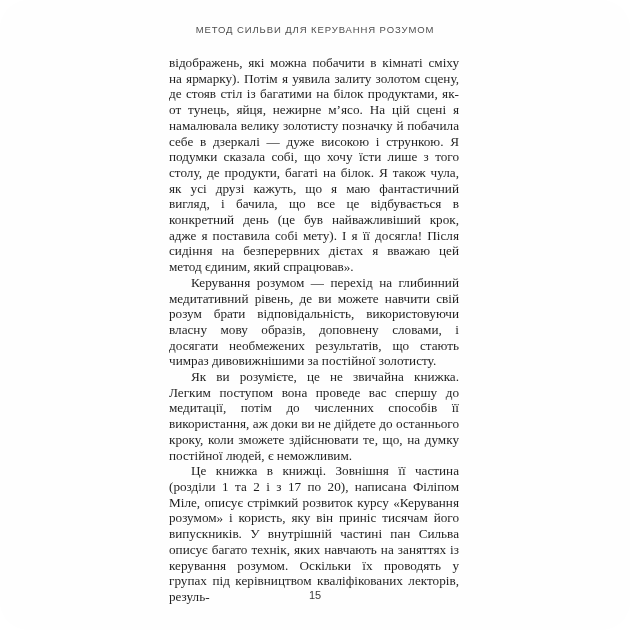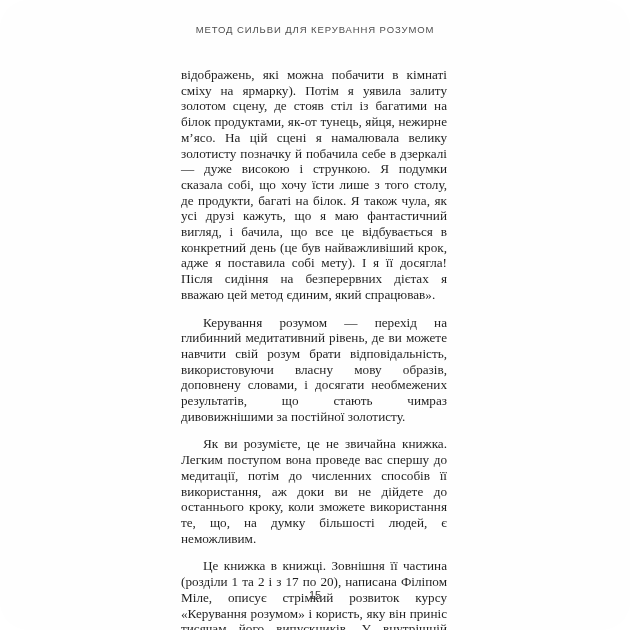--- a/index.html
+++ b/index.html
@@ -32,21 +32,21 @@
     top: 55px;
     left: 169px;
     width: 290px;
     font-family: "Liberation Serif", "DejaVu Serif", serif;
     font-size: 13.2px;
     line-height: 15.7px;
     color: #1f1f1f;
     text-align: justify;
   }
   .para {
-    margin: 12px;
+    margin: 0;
     text-indent: 22px;
   }
   .para.no-indent {
     text-indent: 0;
   }
   .folio {
     position: absolute;
     top: 589px;
     left: 0;
     width: 630px;
@@ -58,18 +58,18 @@
 </style>
 </head>
 <body>
 
 <div class="page">
   <div class="running-head">МЕТОД СИЛЬВИ ДЛЯ КЕРУВАННЯ РОЗУМОМ</div>
 
   <div class="body-text">
     <p class="para no-indent">відображень, які можна побачити в кімнаті сміху на ярмарку). Потім я уявила залиту золотом сцену, де стояв стіл із багатими на білок продуктами, як-от тунець, яйця, нежирне м’ясо. На цій сцені я намалювала велику золотисту позначку й побачила себе в дзеркалі — дуже високою і стрункою. Я подумки сказала собі, що хочу їсти лише з того столу, де продукти, багаті на білок. Я також чула, як усі друзі кажуть, що я маю фантастичний вигляд, і бачила, що все це відбувається в конкретний день (це був найважливіший крок, адже я поставила собі мету). І я її досягла! Після сидіння на безперервних дієтах я вважаю цей метод єдиним, який спрацював».</p>
     <p class="para">Керування розумом — перехід на глибинний медитативний рівень, де ви можете навчити свій розум брати відповідальність, використовуючи власну мову образів, доповнену словами, і досягати необмежених результатів, що стають чимраз дивовижнішими за постійної золотисту.</p>
-    <p class="para">Як ви розумієте, це не звичайна книжка. Легким поступом вона проведе вас спершу до медитації, потім до численних способів її використання, аж доки ви не дійдете до останнього кроку, коли зможете використання те, що, на думку більшості людей, є неможливим.</p>
+    <p class="para">Як ви розумієте, це не звичайна книжка. Легким поступом вона проведе вас спершу до медитації, потім до численних способів її використання, аж доки ви не дійдете до останнього кроку, коли зможете здійснювати те, що, на думку постійної людей, є неможливим.</p>
     <p class="para">Це книжка в книжці. Зовнішня її частина (розділи 1 та 2 і з 17 по 20), написана Філіпом Міле, описує стрімкий розвиток курсу «Керування розумом» і користь, яку він приніс тисячам його випускників. У внутрішній частині пан Сильва описує багато технік, яких навчають на заняттях із керування розумом. Оскільки їх проводять у групах під керівництвом кваліфікованих лекторів, резуль-</p>
   </div>
 
   <div class="folio">15</div>
 </div>
 
 </body></html>

